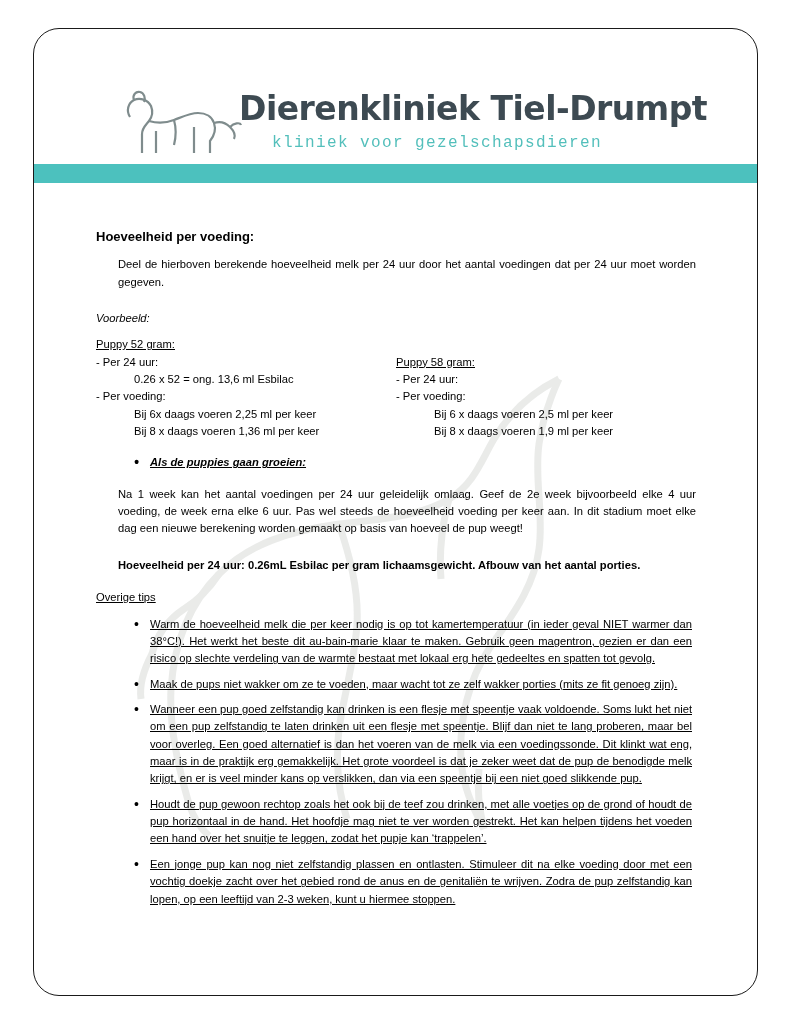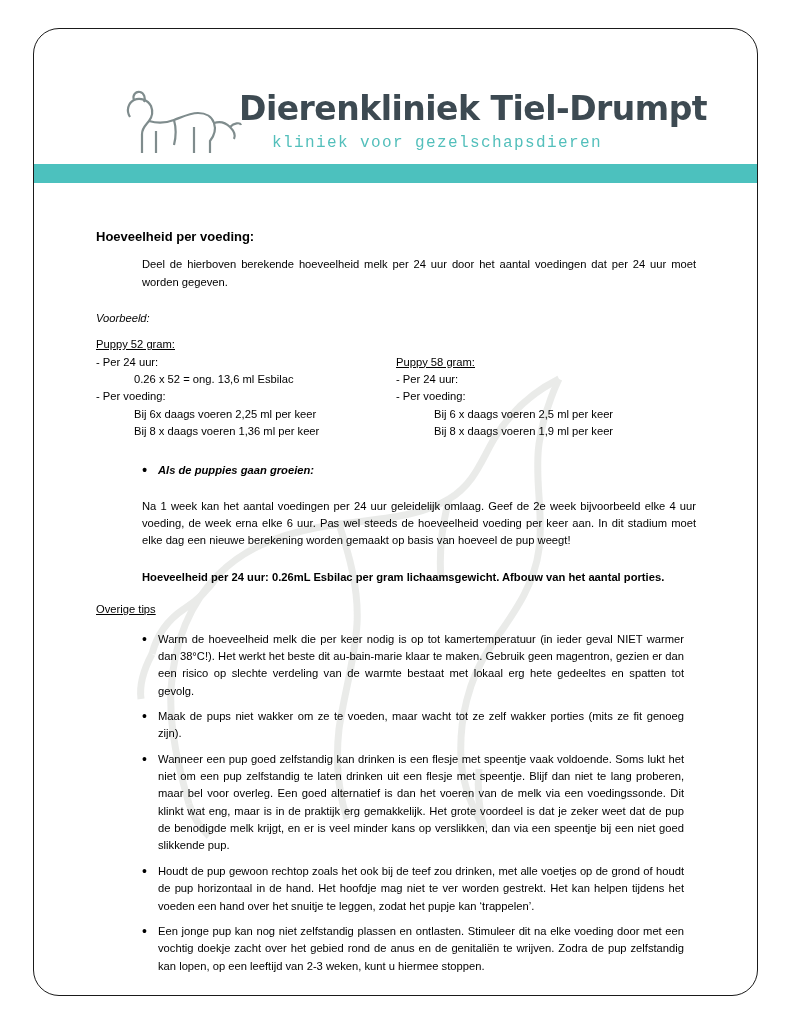--- a/index.html
+++ b/index.html
@@ -94,37 +94,38 @@
     font-size: 11.2px;
     line-height: 1.55;
     color: #000;
   }
   .bold { font-weight: bold; }
   .ital { font-style: italic; }
   .under { text-decoration: underline; }
 
   .blk { margin-bottom: 9px; }
 
-  .indent1 { margin-left: 46px; }
+  .indent1 { margin-left: 22px; }
 
   .h-line { font-weight: bold; font-size: 13px; }
 
   .two-col {
     display: flex;
     width: 100%;
     margin-top: 6px;
     align-items: flex-end;
   }
   .col { width: 50%; box-sizing: border-box; }
   .col .sub { margin-left: 38px; }
 
   ul.bullets {
-    margin: 12px;
+    margin: 4px;
     padding-left: 50px;
     list-style: none;
+    text-decoration: underline;
   }
   ul.bullets > li {
     position: relative;
     margin-bottom: 8px;
     text-align: justify;
   }
   ul.bullets > li::before {
     content: "•";
     position: absolute;
     left: -16px;

